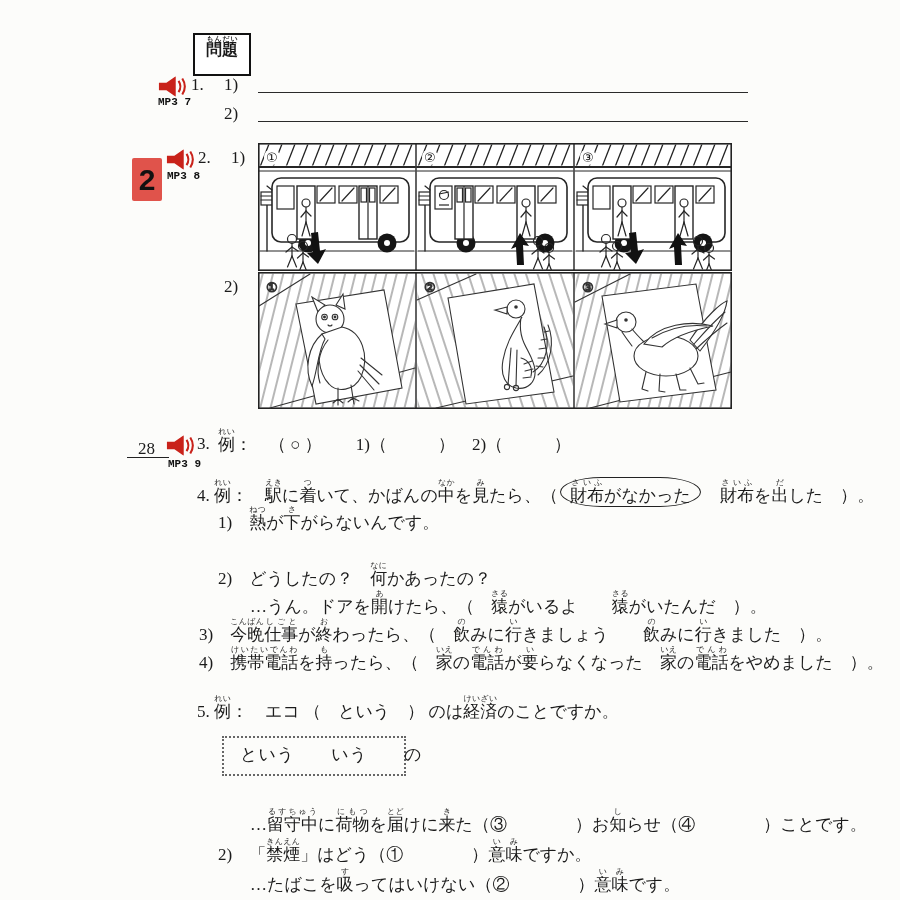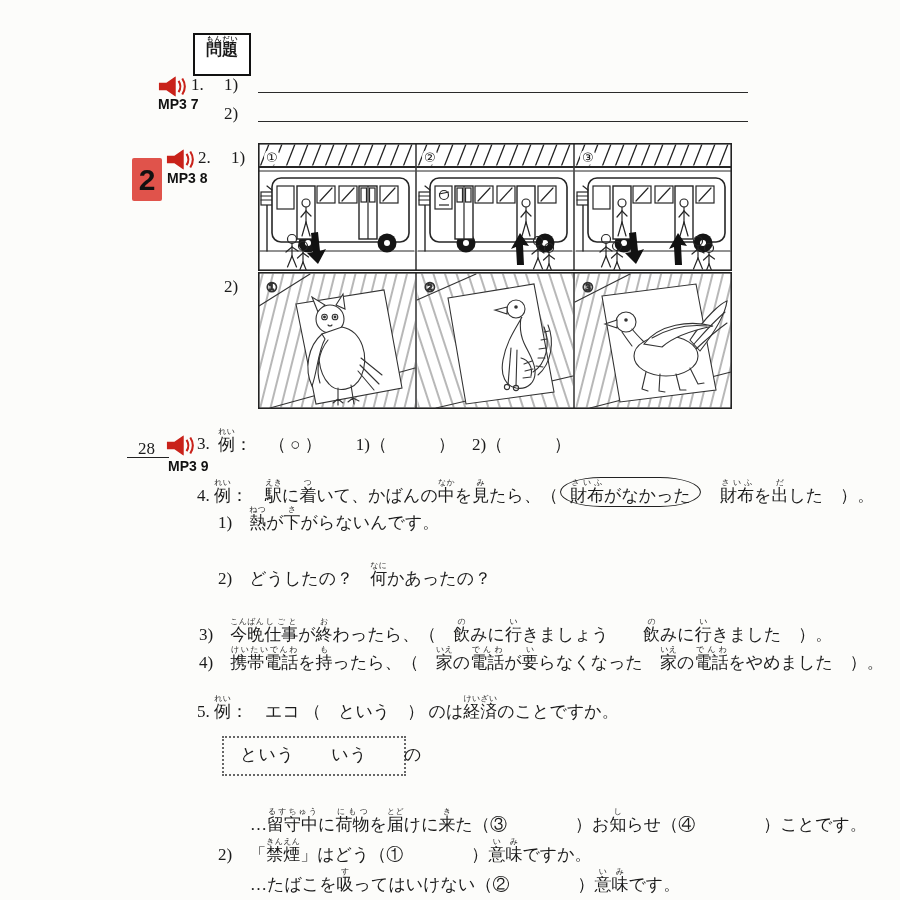--- a/index.html
+++ b/index.html
@@ -7,21 +7,21 @@
         font-family:"Liberation Serif","DejaVu Serif",serif;color:#1b1b1b;}
   .abs{position:absolute;white-space:nowrap;}
   .jp{font-size:17px;line-height:1.15;}
   ruby{ruby-position:over;}
   rt{font-size:8px;color:#2a2a2a;letter-spacing:0;}
   .oval{display:inline-block;border:1.6px solid #222;border-radius:55px/20px;padding:1px 9px 0 9px;margin:0 2px;}
   .mondai-box{left:193px;top:33px;width:54px;height:38px;border:2.5px solid #111;text-align:center;
         font-family:"Liberation Sans","DejaVu Sans",sans-serif;font-weight:bold;font-size:16px;line-height:1.05;
         padding-top:1px;background:#fff;}
   .mondai-box rt{font-size:7px;font-weight:bold;}
-  .mp3{font-family:Liberation Sans, sans-serif;font-weight:bold;font-size:14px;color:#111;}
+  .mp3{font-family:Liberation Mono, monospace;font-weight:bold;font-size:11px;color:#111;}
   .ansline{position:absolute;height:0;border-top:1.7px solid #2a2a2a;}
   .secbox{left:132px;top:158px;width:30px;height:43px;background:#e0534b;border-radius:2px;
         color:#111;font-family:"Liberation Sans","DejaVu Sans",sans-serif;font-weight:bold;font-size:30px;
         line-height:43px;text-align:center;}
   .pagenum{left:138px;top:439px;font-size:17px;}
   .pagenum-line{left:127px;top:457px;width:42px;border-top:1.3px solid #222;}
   .dotted-box{left:222px;top:736px;width:164px;height:36px;border:2px dotted #666;
         font-size:17px;line-height:34px;padding-left:16px;letter-spacing:1px;}
   .panel-svg{position:absolute;}
   svg text{font-family:"DejaVu Sans",sans-serif;}
@@ -243,20 +243,21 @@
   <svg class="panel-svg" style="left:166px;top:435px" width="28" height="21" viewBox="0 0 30 22">
       <use href="#spk"></use>
     </svg>
   <span class="abs jp" style="left:197px;top:434px">3.</span>
   <div class="abs jp" style="left:218px;top:427px"><ruby>例<rt>れい</rt></ruby>：　（ ○ ）　　1)（　　　）　2)（　　　）</div>
   <span class="abs mp3" style="left:168px;top:458px">MP3 9</span>
 
   <div class="abs jp" style="left:197px;top:477px">4. <ruby>例<rt>れい</rt></ruby>：　<ruby>駅<rt>えき</rt></ruby>に<ruby>着<rt>つ</rt></ruby>いて、かばんの<ruby>中<rt>なか</rt></ruby>を<ruby>見<rt>み</rt></ruby>たら、（<span class="oval"><ruby>財布<rt>さいふ</rt></ruby>がなかった</span>　<ruby>財布<rt>さいふ</rt></ruby>を<ruby>出<rt>だ</rt></ruby>した　）。</div>
   <div class="abs jp" style="left:218px;top:505px">1)　<ruby>熱<rt>ねつ</rt></ruby>が<ruby>下<rt>さ</rt></ruby>がらないんです。</div>
   <div class="abs jp" style="left:218px;top:561px">2)　どうしたの？　<ruby>何<rt>なに</rt></ruby>かあったの？</div>
+  <div class="abs jp" style="left:250px;top:589px">…うん。ドアを<ruby>開<rt>あ</rt></ruby>けたら、（　<ruby>猿<rt>さる</rt></ruby>がいるよ　　<ruby>猿<rt>さる</rt></ruby>がいたんだ　）。</div>
   <div class="abs jp" style="left:199px;top:617px">3)　<ruby>今晩<rt>こんばん</rt></ruby><ruby>仕事<rt>しごと</rt></ruby>が<ruby>終<rt>お</rt></ruby>わったら、（　<ruby>飲<rt>の</rt></ruby>みに<ruby>行<rt>い</rt></ruby>きましょう　　<ruby>飲<rt>の</rt></ruby>みに<ruby>行<rt>い</rt></ruby>きました　）。</div>
   <div class="abs jp" style="left:199px;top:645px">4)　<ruby>携帯電話<rt>けいたいでんわ</rt></ruby>を<ruby>持<rt>も</rt></ruby>ったら、（　<ruby>家<rt>いえ</rt></ruby>の<ruby>電話<rt>でんわ</rt></ruby>が<ruby>要<rt>い</rt></ruby>らなくなった　<ruby>家<rt>いえ</rt></ruby>の<ruby>電話<rt>でんわ</rt></ruby>をやめました　）。</div>
 
   <div class="abs jp" style="left:197px;top:694px">5. <ruby>例<rt>れい</rt></ruby>：　エコ （　という　） のは<ruby>経済<rt>けいざい</rt></ruby>のことですか。</div>
   <div class="abs dotted-box">という　　いう　　の</div>
   <div class="abs jp" style="left:250px;top:807px">…<ruby>留守中<rt>るすちゅう</rt></ruby>に<ruby>荷物<rt>にもつ</rt></ruby>を<ruby>届<rt>とど</rt></ruby>けに<ruby>来<rt>き</rt></ruby>た（③　　　　）お<ruby>知<rt>し</rt></ruby>らせ（④　　　　）ことです。</div>
   <div class="abs jp" style="left:218px;top:837px">2)　「<ruby>禁煙<rt>きんえん</rt></ruby>」はどう（①　　　　）<ruby>意味<rt>いみ</rt></ruby>ですか。</div>
   <div class="abs jp" style="left:250px;top:867px">…たばこを<ruby>吸<rt>す</rt></ruby>ってはいけない（②　　　　）<ruby>意味<rt>いみ</rt></ruby>です。</div>
 
 </div>

